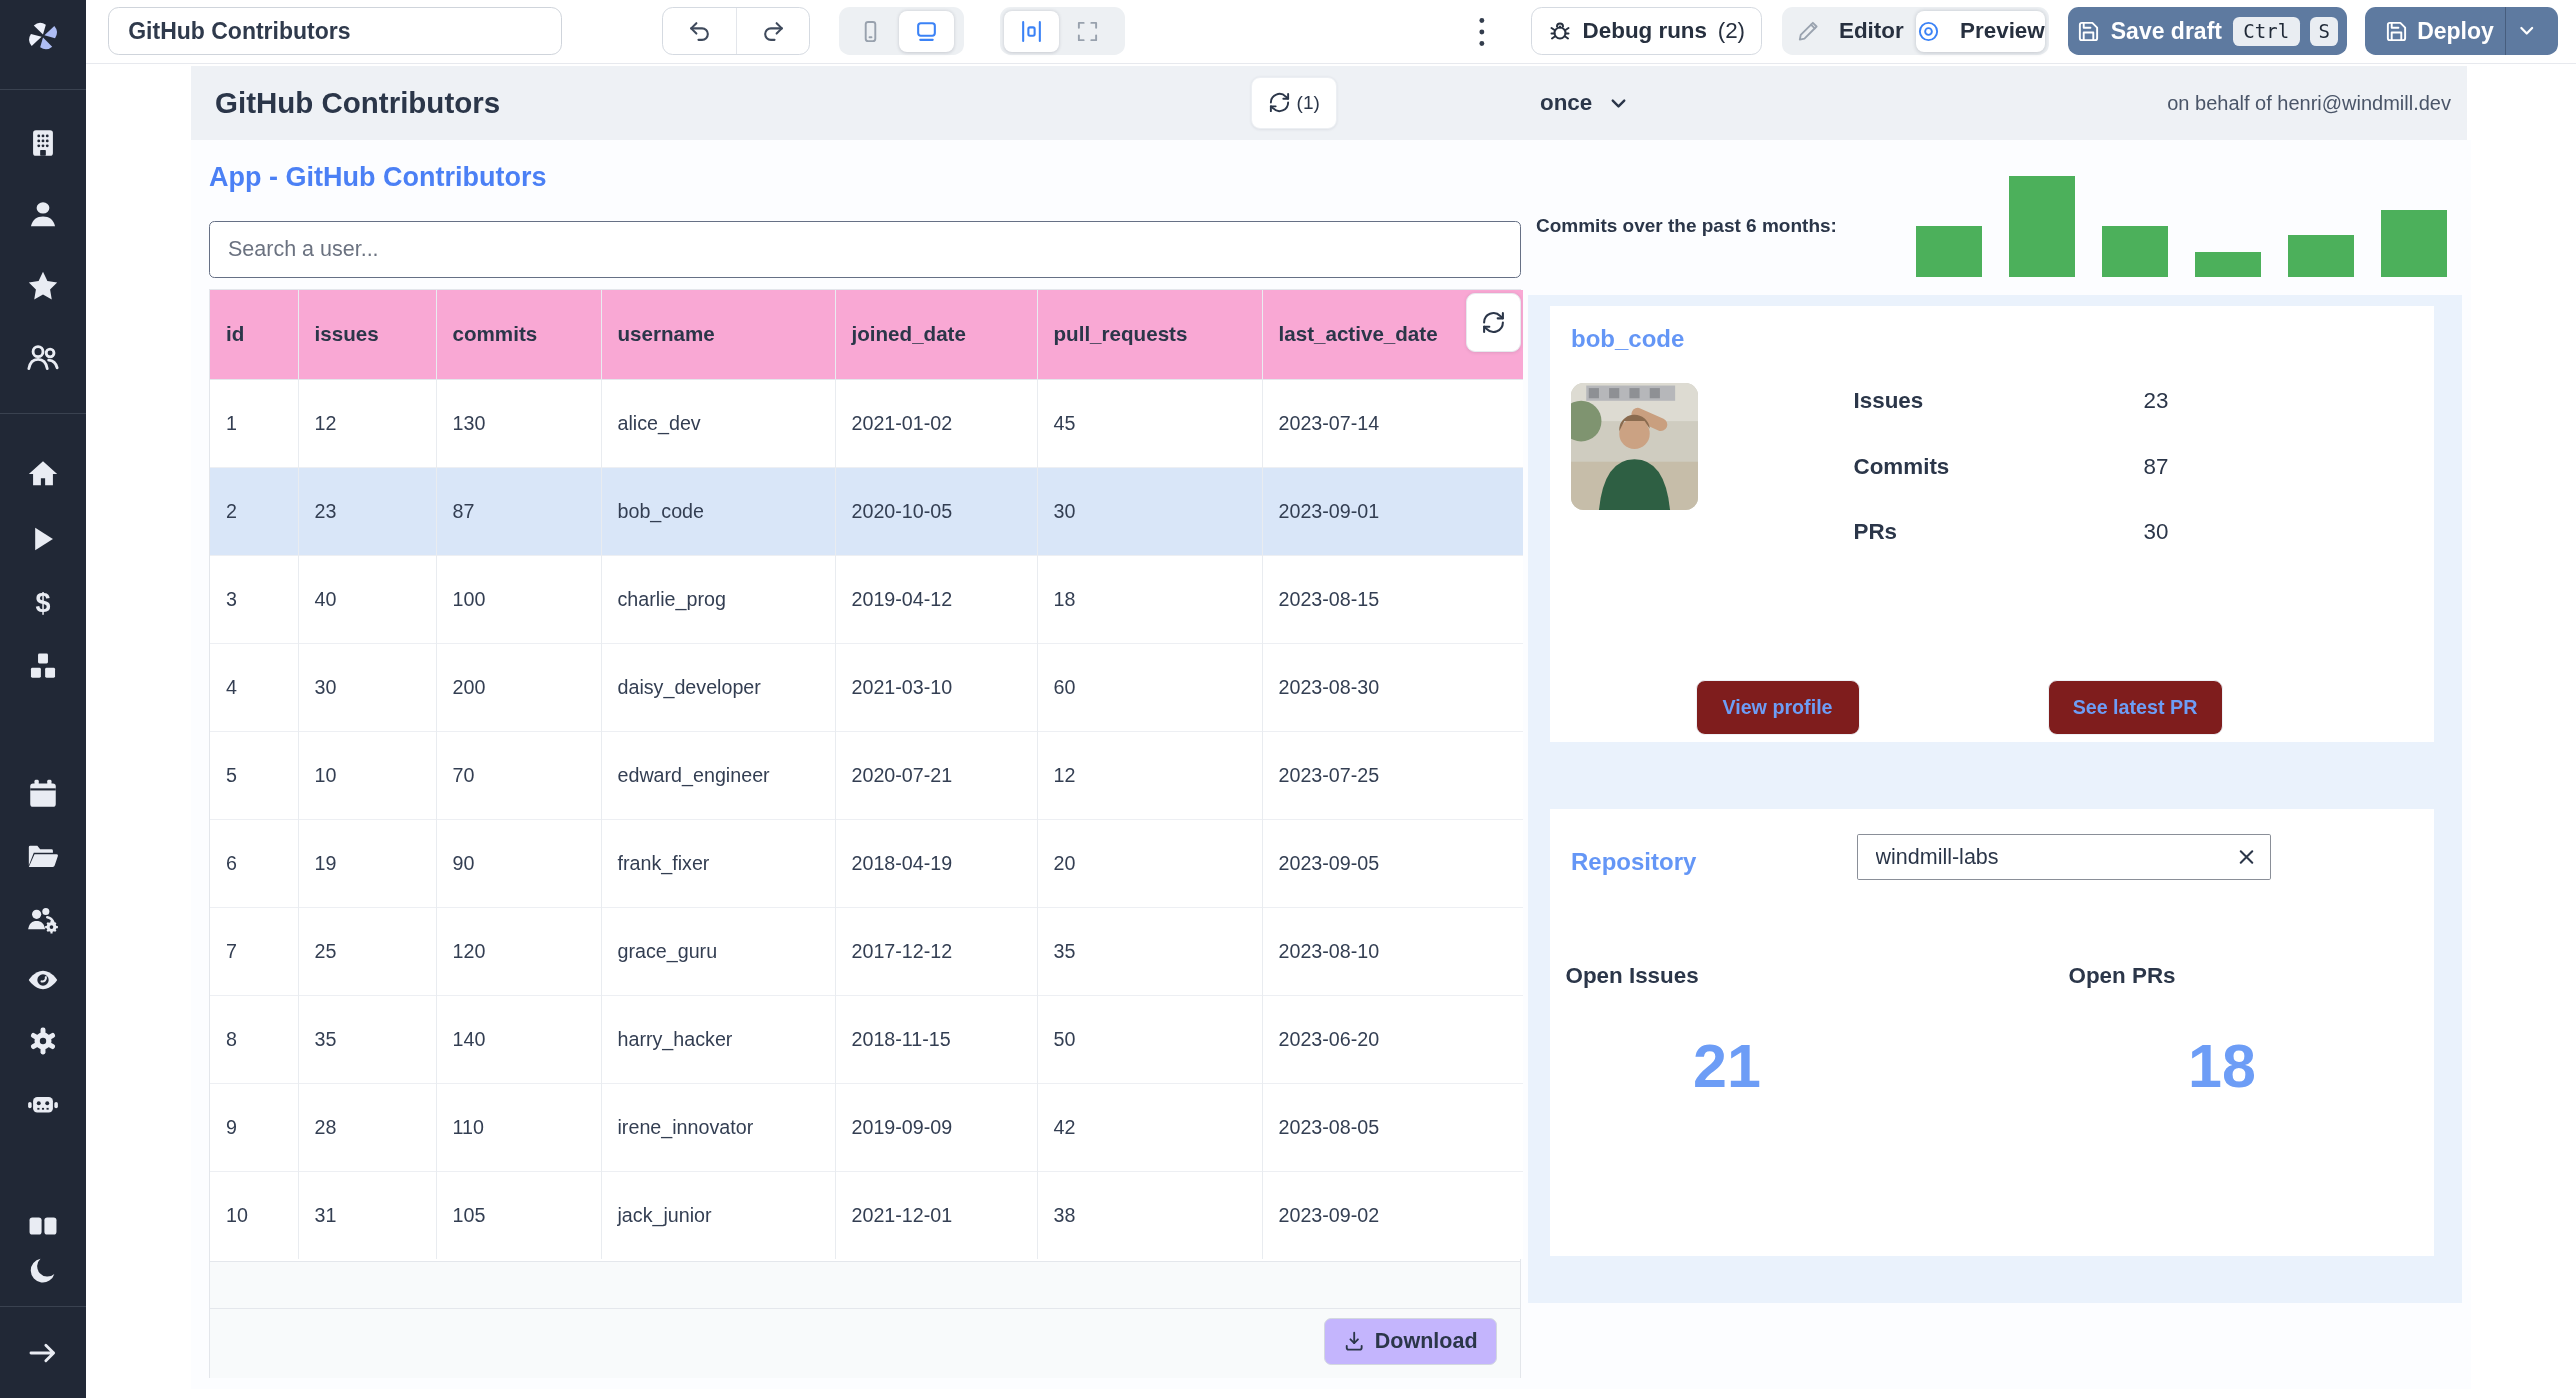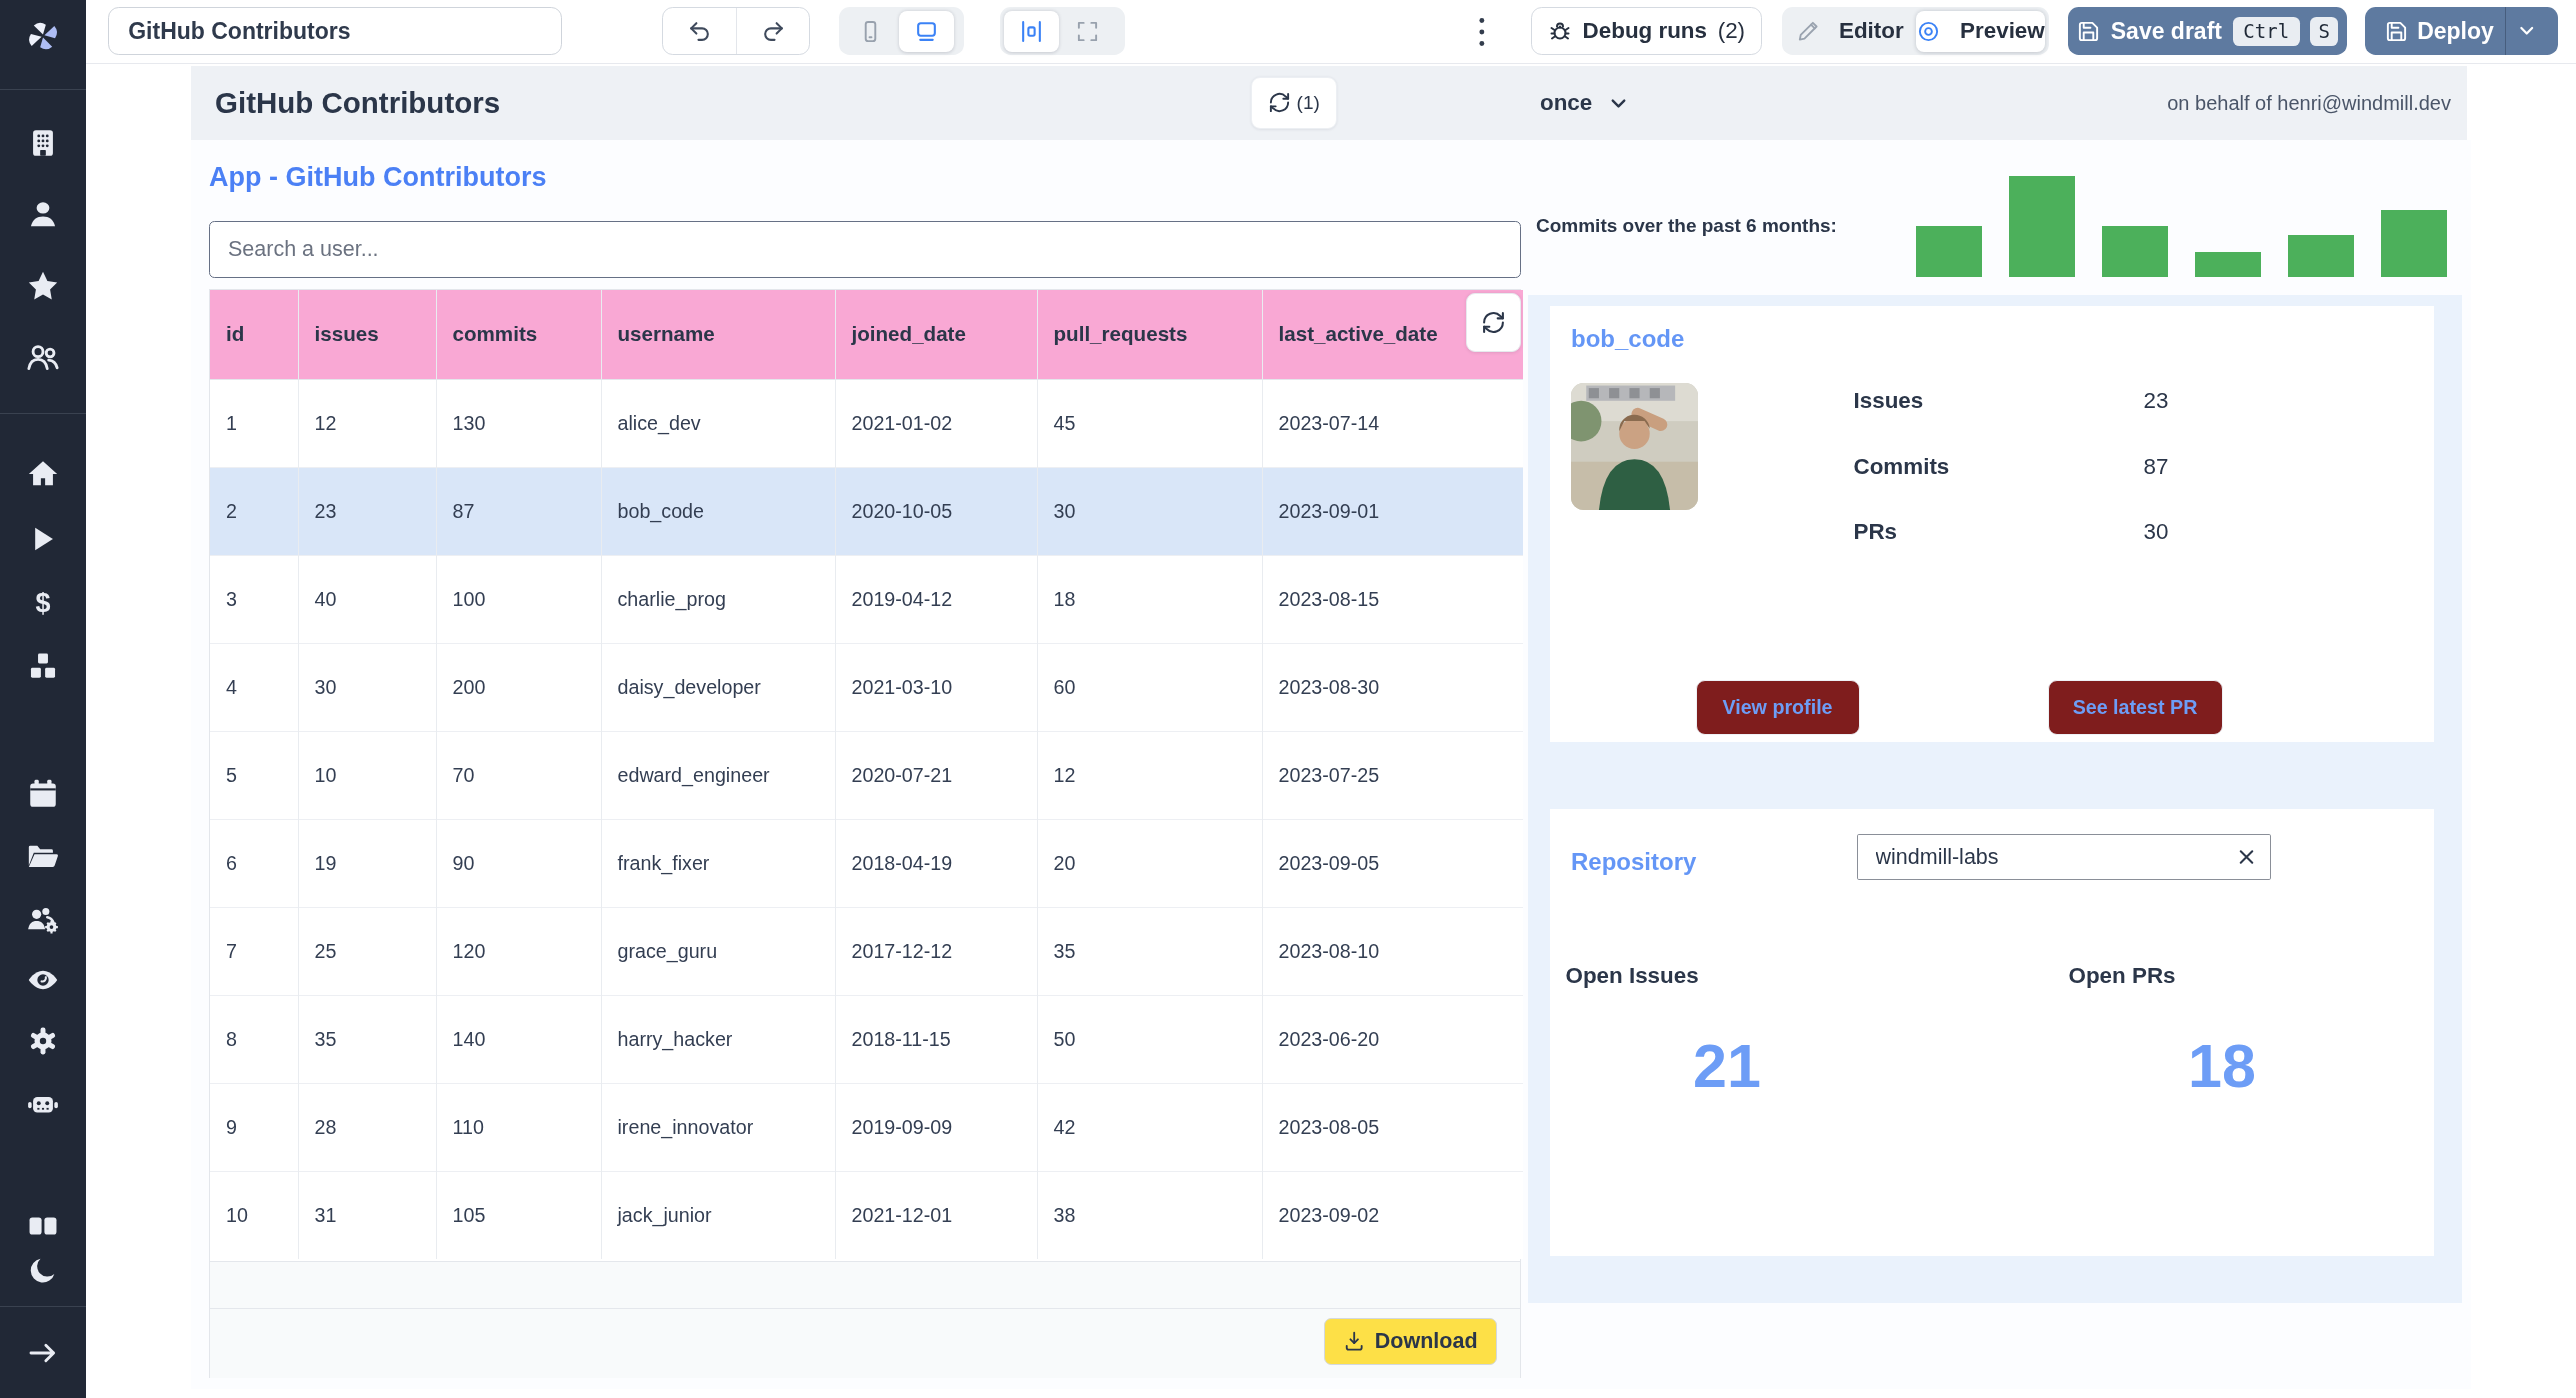--- a/index.html
+++ b/index.html
@@ -49,21 +49,21 @@
   .table-card { position:absolute; left:18px; top:149px; width:1312px; height:1089px; background:#fff; border:0.9px solid #e3e6eb; }
   table.grid { width:100%; border-collapse:collapse; table-layout:fixed; }
   .grid th { height:89px; text-align:left; padding-left:16px; font-size:20.6px; font-weight:700; color:#2b3649; border-right:0.9px solid #e9ecf0; border-bottom:0.9px solid #e4e7ec; background:#f9a8d4; }
   .grid th:last-child, .grid td:last-child { border-right:none; }
   .grid td { height:88px; padding-left:16px; font-size:19.7px; color:#333e52; border-right:0.9px solid #e9ecf0; border-top:0.9px solid #edeff3; background:#fff; }
   .grid tr:first-child td { border-top:none; }
   .grid tr.selected td { background:#d9e6f8; }
   .table-refresh { position:absolute; left:1256px; top:2.7px; width:55px; height:59px; background:#fff; border:0.9px solid #e7eaee; border-radius:9px; box-shadow:0 0.9px 3.6px rgba(20,30,50,.1); display:flex; align-items:center; justify-content:center; cursor:pointer; }
   .table-strip { position:absolute; left:0; top:971px; width:1310px; height:47px; background:#f8fafb; border-top:0.9px solid #e4e7ec; }
   .table-footer { position:absolute; left:0; top:1018px; width:1310px; height:70px; background:#f8fafb; border-top:0.9px solid #e4e7ec; }
-  .download-btn { position:absolute; left:1114px; top:9px; width:173px; height:47px; background:#fde047; border:0.9px solid #d3d8df; border-radius:7.2px; display:flex; align-items:center; justify-content:center; gap:9px; font-size:21.5px; font-weight:700; color:#2b3649; cursor:pointer; }
+  .download-btn { position:absolute; left:1114px; top:9px; width:173px; height:47px; background:#c4b5fd; border:0.9px solid #d3d8df; border-radius:7.2px; display:flex; align-items:center; justify-content:center; gap:9px; font-size:21.5px; font-weight:700; color:#2b3649; cursor:pointer; }
 
   
   .chart-label { position:absolute; left:1345px; top:75px; font-size:19px; font-weight:700; color:#2b3649; }
   .bars { position:absolute; left:1725px; top:36px; width:531px; height:101px; display:flex; align-items:flex-end; gap:27px; }
   .bars .bar { width:66px; background:#4cb05b; }
 
   .blue-panel { position:absolute; left:1337px; top:155px; width:934px; height:1008px; background:#eaf2fc; }
   .card { position:absolute; background:#fff; }
   .user-card { left:21.5px; top:10.7px; width:884px; height:436px; }
   .card-title { position:absolute; left:21.5px; font-size:24px; font-weight:800; color:#6496f6; }

